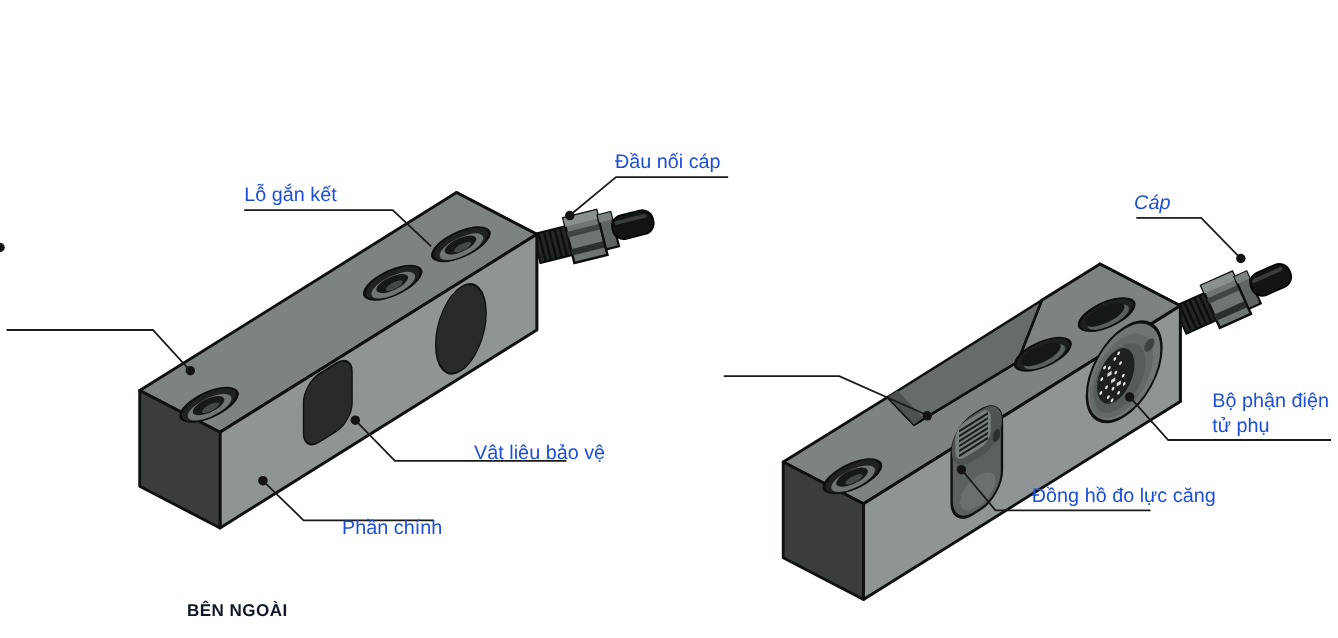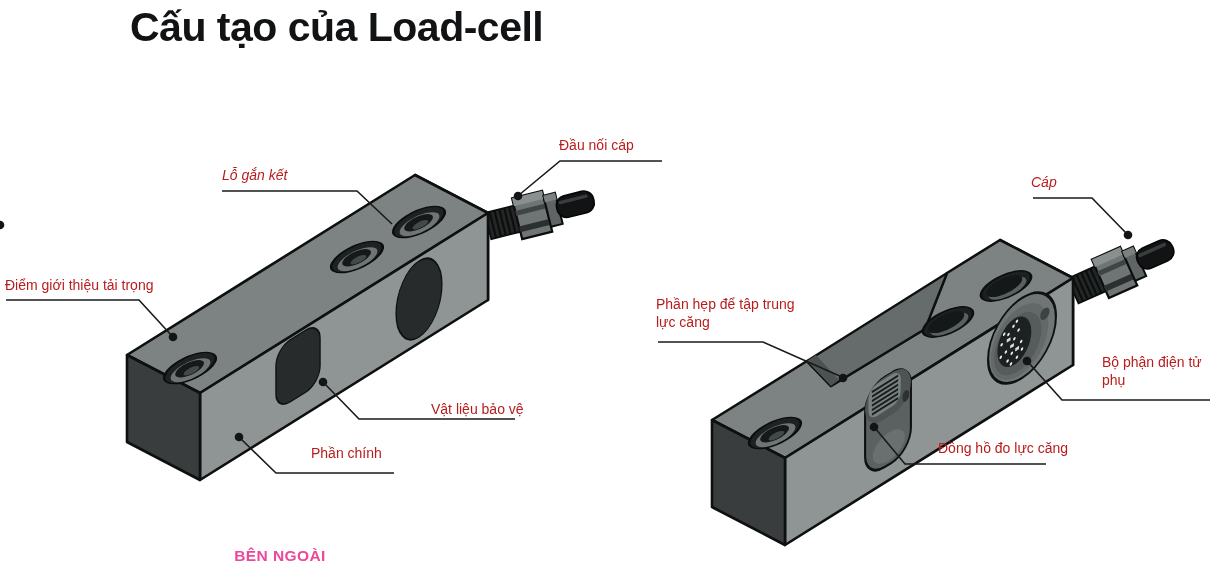--- a/index.html
+++ b/index.html
@@ -6,42 +6,41 @@
   #stage{
     position:relative;width:1216px;height:580px;background:#ffffff;overflow:hidden;
     font-family:"Liberation Sans","DejaVu Sans",sans-serif;color:#1d2021;
   }
   #drawing{position:absolute;left:0;top:0;}
   .page-title{
     position:absolute;left:130px;top:4px;margin:0;
     font-size:41px;font-weight:700;letter-spacing:-0.5px;color:#111315;
   }
   .callout{
-    position:absolute;font-size:14px;line-height:1.3;color:#b91c1c;white-space:nowrap;
+    position:absolute;font-size:18px;line-height:1.3;color:#1d4ed8;white-space:nowrap;
   }
   .callout.wrap{white-space:normal;}
   .caption{
-    position:absolute;top:547px;width:220px;text-align:center;
-    font-size:15.5px;font-weight:700;letter-spacing:0.4px;color:#ec4899;
+    position:absolute;top:547px;width:220px;text-align:left;
+    font-size:15.5px;font-weight:700;letter-spacing:0.4px;color:#0f172a;
   }
   
   .face-top{fill:#7d8383;}
   .face-front{fill:#8f9494;}
   .face-end-dark{fill:#3a3d3d;}
   .face-end-light{fill:#a6abab;}
   .outline{stroke:#0e1010;stroke-width:2.6;stroke-linejoin:round;}
   .leader{stroke:#1a1a1a;stroke-width:1.6;fill:none;}
   .dot{fill:#141414;}
 </style>
 </head>
 <body>
 
 <div id="stage">
 
-  <h1 class="page-title">Cấu tạo của Load-cell</h1>
 
   <svg id="drawing" width="1216" height="580" viewBox="0 0 1216 580">
 
     <g>
 
       <polygon class="face-end-light outline" points="415,175 488,213 488,300 415,262"></polygon>
 
       <g transform="translate(488,226) rotate(-14)">
         <rect x="0" y="-13.5" width="31" height="27" fill="#232626" stroke="#0b0c0c" stroke-width="1.8"></rect>
         <path d="M5,-13.5 V13.5 M10,-13.5 V13.5 M15,-13.5 V13.5 M20,-13.5 V13.5 M25,-13.5 V13.5" stroke="#0b0c0c" stroke-width="2"></path>
@@ -177,26 +176,24 @@
       <circle class="dot" cx="1128" cy="235" r="4.3"></circle>
       <polyline class="leader" points="658,342 763,342 842,377"></polyline>
       <circle class="dot" cx="843" cy="378" r="4.3"></circle>
       <polyline class="leader" points="1210,400 1062,400 1028,362"></polyline>
       <circle class="dot" cx="1027" cy="361" r="4.3"></circle>
       <polyline class="leader" points="1046,464 905,464 875,428"></polyline>
       <circle class="dot" cx="874" cy="427" r="4.3"></circle>
     </g>
   </svg>
 
-  <div class="callout" style="left:222px;top:166px;font-style:italic;">Lỗ gắn kết</div>
+  <div class="callout" style="left:222px;top:166px;">Lỗ gắn kết</div>
   <div class="callout" style="left:559px;top:136px;">Đầu nối cáp</div>
-  <div class="callout" style="left:5px;top:276px;">Điểm giới thiệu tải trọng</div>
   <div class="callout" style="left:431px;top:400px;">Vật liệu bảo vệ</div>
-  <div class="callout" style="left:311px;top:444px;">Phần chính</div>
+  <div class="callout" style="left:311px;top:468px;">Phần chính</div>
 
   <div class="callout" style="left:1031px;top:173px;font-style:italic;">Cáp</div>
-  <div class="callout wrap" style="left:656px;top:295px;width:142px;">Phần hẹp để tập trung lực căng</div>
   <div class="callout" style="left:938px;top:439px;">Đồng hồ đo lực căng</div>
   <div class="callout wrap" style="left:1102px;top:353px;width:110px;">Bộ phận điện tử phụ</div>
 
   <div class="caption" style="left:170px;">BÊN NGOÀI</div>
 
 </div>
 
 </body></html>

